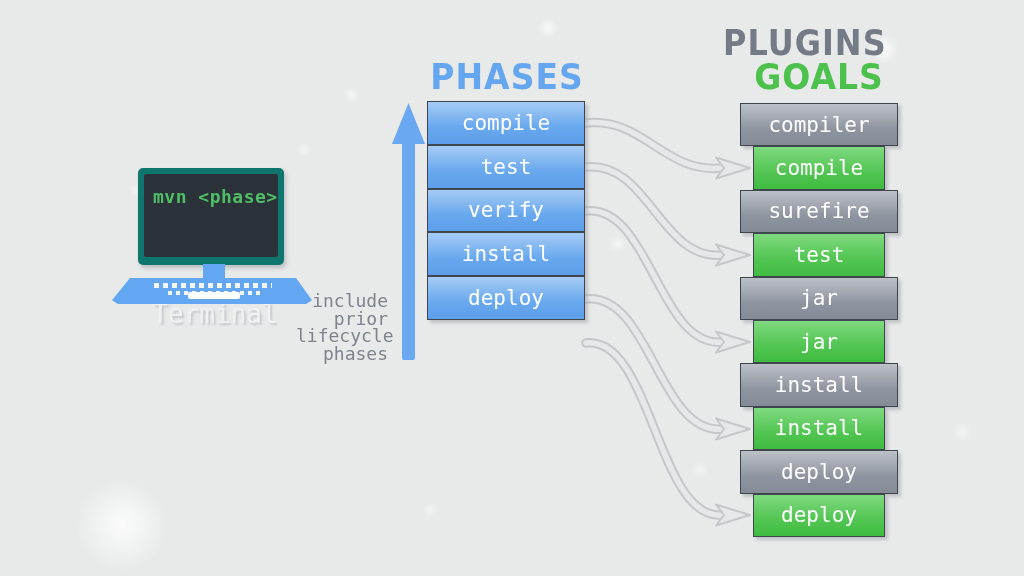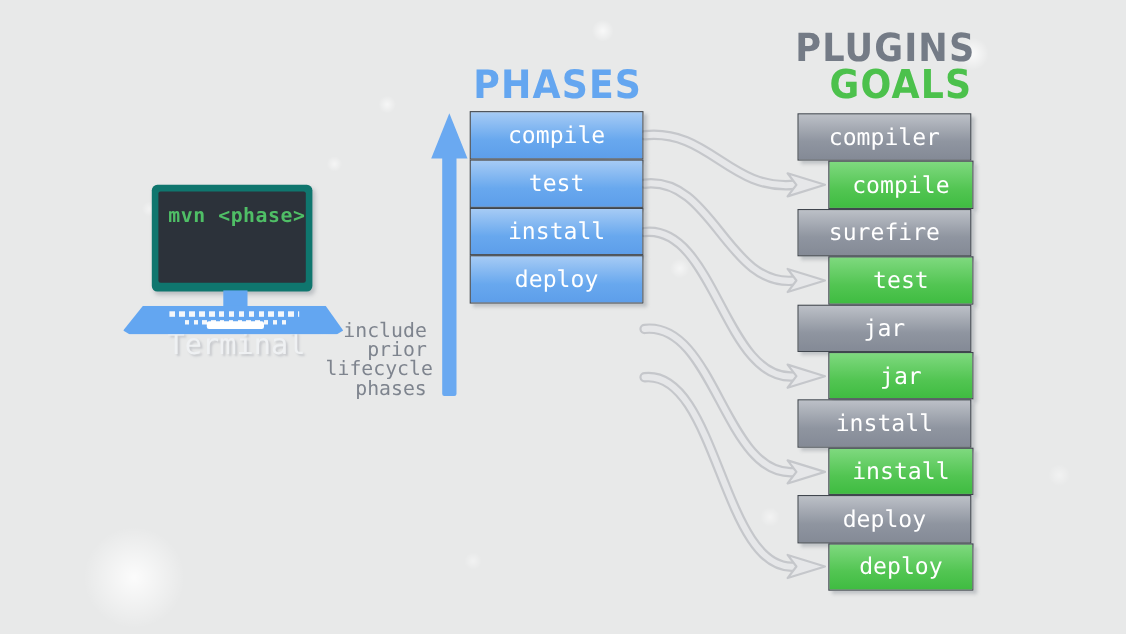--- a/index.html
+++ b/index.html
@@ -108,21 +108,21 @@
     display:flex;flex-direction:column;align-items:flex-start;
   }
   .pg-box{
     box-sizing:border-box;height:43.4px;
     border:1px solid #40464e;
     box-shadow:3px 3px 3px rgba(145,150,158,.45);
     display:flex;align-items:center;justify-content:center;
     color:#ffffff;font-size:21px;
   }
   .pg-box.plugin{
-    width:158px;margin-left:0;
+    width:158px;margin-left:15px;
     background:linear-gradient(#bcc0c7,#8f95a0 60%,#848a96);
   }
   .pg-box.goal{
     width:132px;margin-left:28px;
     background:linear-gradient(#7fd97f,#52c552 60%,#3fbc41);
   }
 
   
   .conn-outer{fill:none;stroke:#c5c7cb;stroke-width:9.5;stroke-linecap:round;}
   .conn-inner{fill:none;stroke:#e6e7e9;stroke-width:5.5;stroke-linecap:round;}
@@ -182,20 +182,21 @@
   <div class="keyrow1"></div>
   <div class="keyrow2"></div>
   <div class="spacebar"></div>
 </div>
 <div class="terminal-label">Terminal</div>
 
 <div class="phases-heading">PHASES</div>
 <div class="phases-stack">
   <div class="phase-box">compile</div>
   <div class="phase-box">test</div>
+  <div class="phase-box">verify</div>
   <div class="phase-box">install</div>
   <div class="phase-box">deploy</div>
 </div>
 <div class="include-note">
   <div>include</div>
   <div>prior</div>
   <div>lifecycle</div>
   <div>phases</div>
 </div>
 

